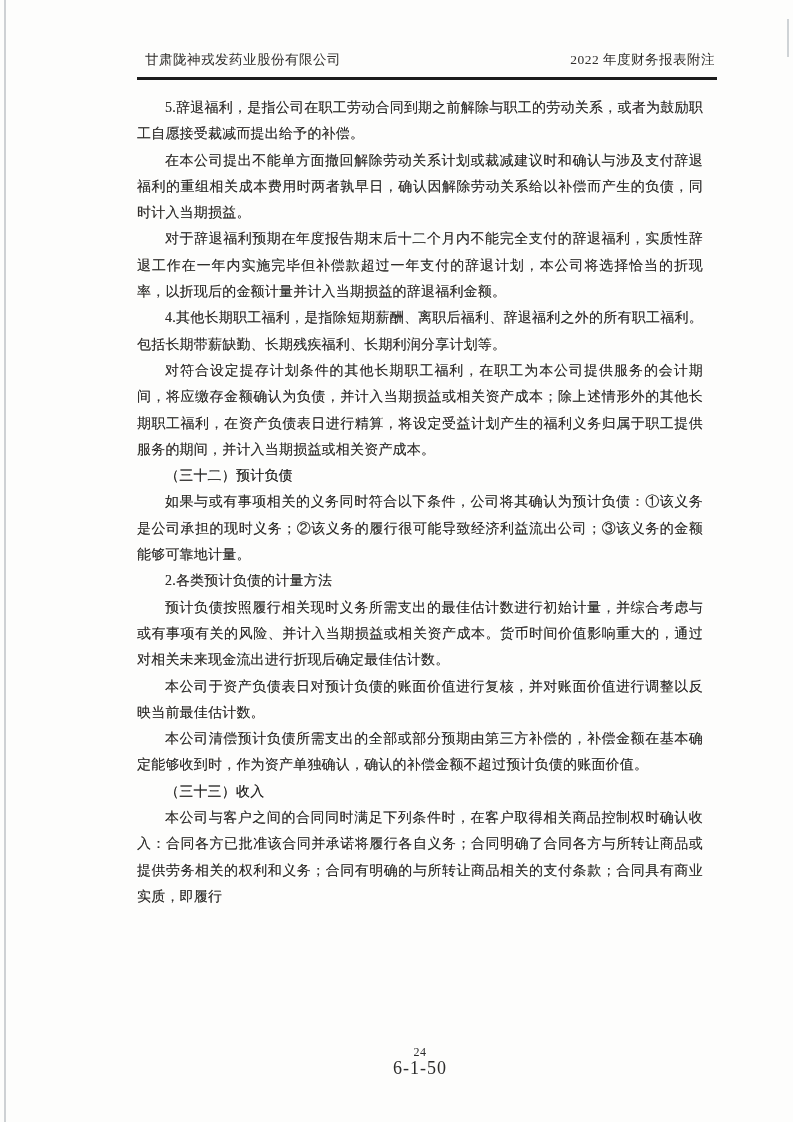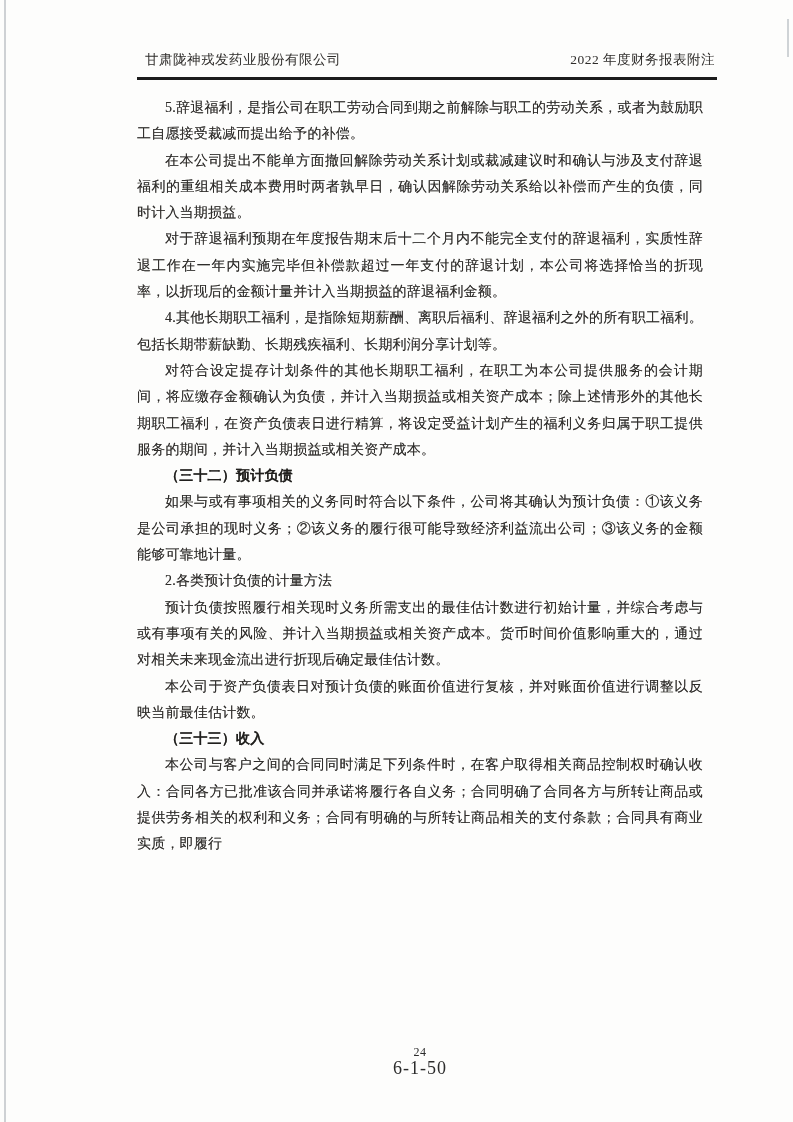--- a/index.html
+++ b/index.html
@@ -51,21 +51,21 @@
   .para {
     margin: 0;
     font-size: 14px;
     line-height: 26.3px;
     text-align: justify;
     text-indent: 2em;
     letter-spacing: .2px;
     text-shadow: 0 0 .5px rgba(46,44,42,.55);
   }
   .para.heading {
-    font-weight: bold;
+    font-weight: normal;
     color: #201f1d;
     text-shadow: 0 0 .6px rgba(32,31,29,.6);
   }
   
   .page-footer {
     position: absolute;
     left: 137px; top: 1046px;
     width: 566px;
     text-align: center;
     color: #2b2b2b;
@@ -96,20 +96,21 @@
   <p class="para">5.辞退福利，是指公司在职工劳动合同到期之前解除与职工的劳动关系，或者为鼓励职工自愿接受裁减而提出给予的补偿。</p>
   <p class="para">在本公司提出不能单方面撤回解除劳动关系计划或裁减建议时和确认与涉及支付辞退福利的重组相关成本费用时两者孰早日，确认因解除劳动关系给以补偿而产生的负债，同时计入当期损益。</p>
   <p class="para">对于辞退福利预期在年度报告期末后十二个月内不能完全支付的辞退福利，实质性辞退工作在一年内实施完毕但补偿款超过一年支付的辞退计划，本公司将选择恰当的折现率，以折现后的金额计量并计入当期损益的辞退福利金额。</p>
   <p class="para">4.其他长期职工福利，是指除短期薪酬、离职后福利、辞退福利之外的所有职工福利。包括长期带薪缺勤、长期残疾福利、长期利润分享计划等。</p>
   <p class="para">对符合设定提存计划条件的其他长期职工福利，在职工为本公司提供服务的会计期间，将应缴存金额确认为负债，并计入当期损益或相关资产成本；除上述情形外的其他长期职工福利，在资产负债表日进行精算，将设定受益计划产生的福利义务归属于职工提供服务的期间，并计入当期损益或相关资产成本。</p>
   <p class="para heading">（三十二）预计负债</p>
   <p class="para">如果与或有事项相关的义务同时符合以下条件，公司将其确认为预计负债：①该义务是公司承担的现时义务；②该义务的履行很可能导致经济利益流出公司；③该义务的金额能够可靠地计量。</p>
   <p class="para">2.各类预计负债的计量方法</p>
   <p class="para">预计负债按照履行相关现时义务所需支出的最佳估计数进行初始计量，并综合考虑与或有事项有关的风险、并计入当期损益或相关资产成本。货币时间价值影响重大的，通过对相关未来现金流出进行折现后确定最佳估计数。</p>
   <p class="para">本公司于资产负债表日对预计负债的账面价值进行复核，并对账面价值进行调整以反映当前最佳估计数。</p>
+  <p class="para">本公司清偿预计负债所需支出的全部或部分预期由第三方补偿的，补偿金额在基本确定能够收到时，作为资产单独确认，确认的补偿金额不超过预计负债的账面价值。</p>
   <p class="para heading">（三十三）收入</p>
   <p class="para">本公司与客户之间的合同同时满足下列条件时，在客户取得相关商品控制权时确认收入：合同各方已批准该合同并承诺将履行各自义务；合同明确了合同各方与所转让商品或提供劳务相关的权利和义务；合同有明确的与所转让商品相关的支付条款；合同具有商业实质，即履行</p>
 </div>
 
 <div class="page-footer">
   <div class="page-number">24</div>
   <div class="page-code">6-1-50</div>
 </div>
 
 </body></html>

